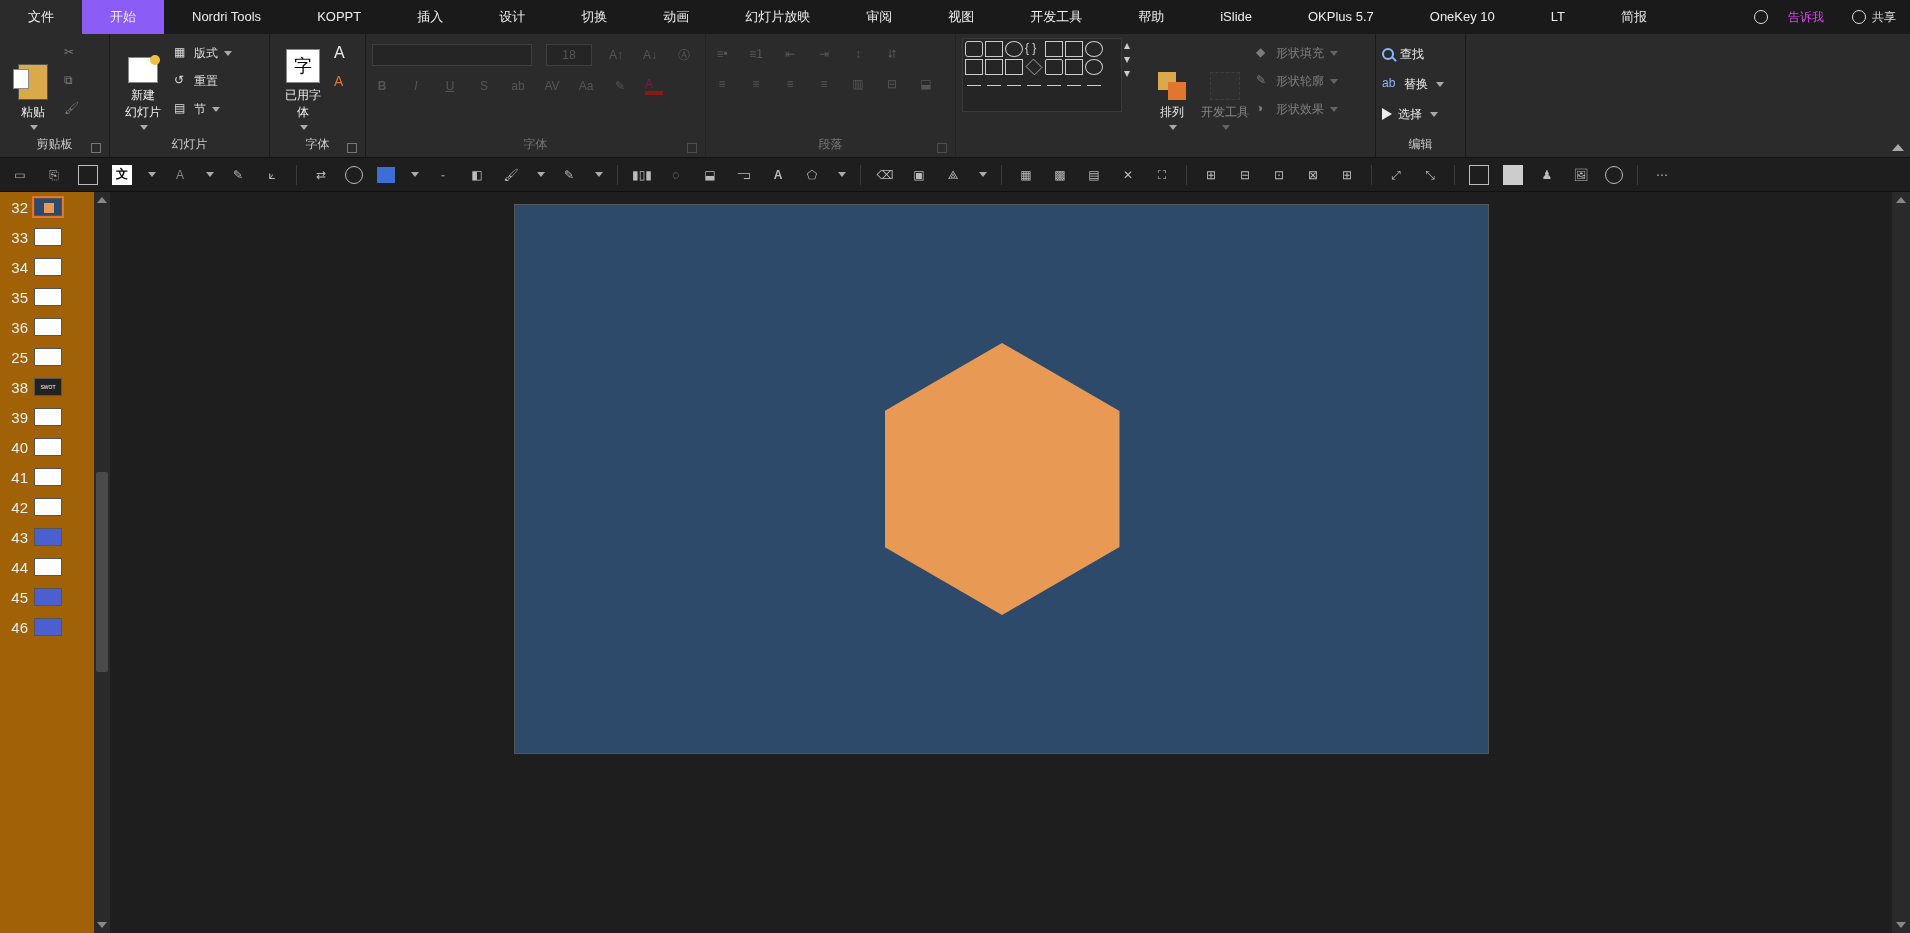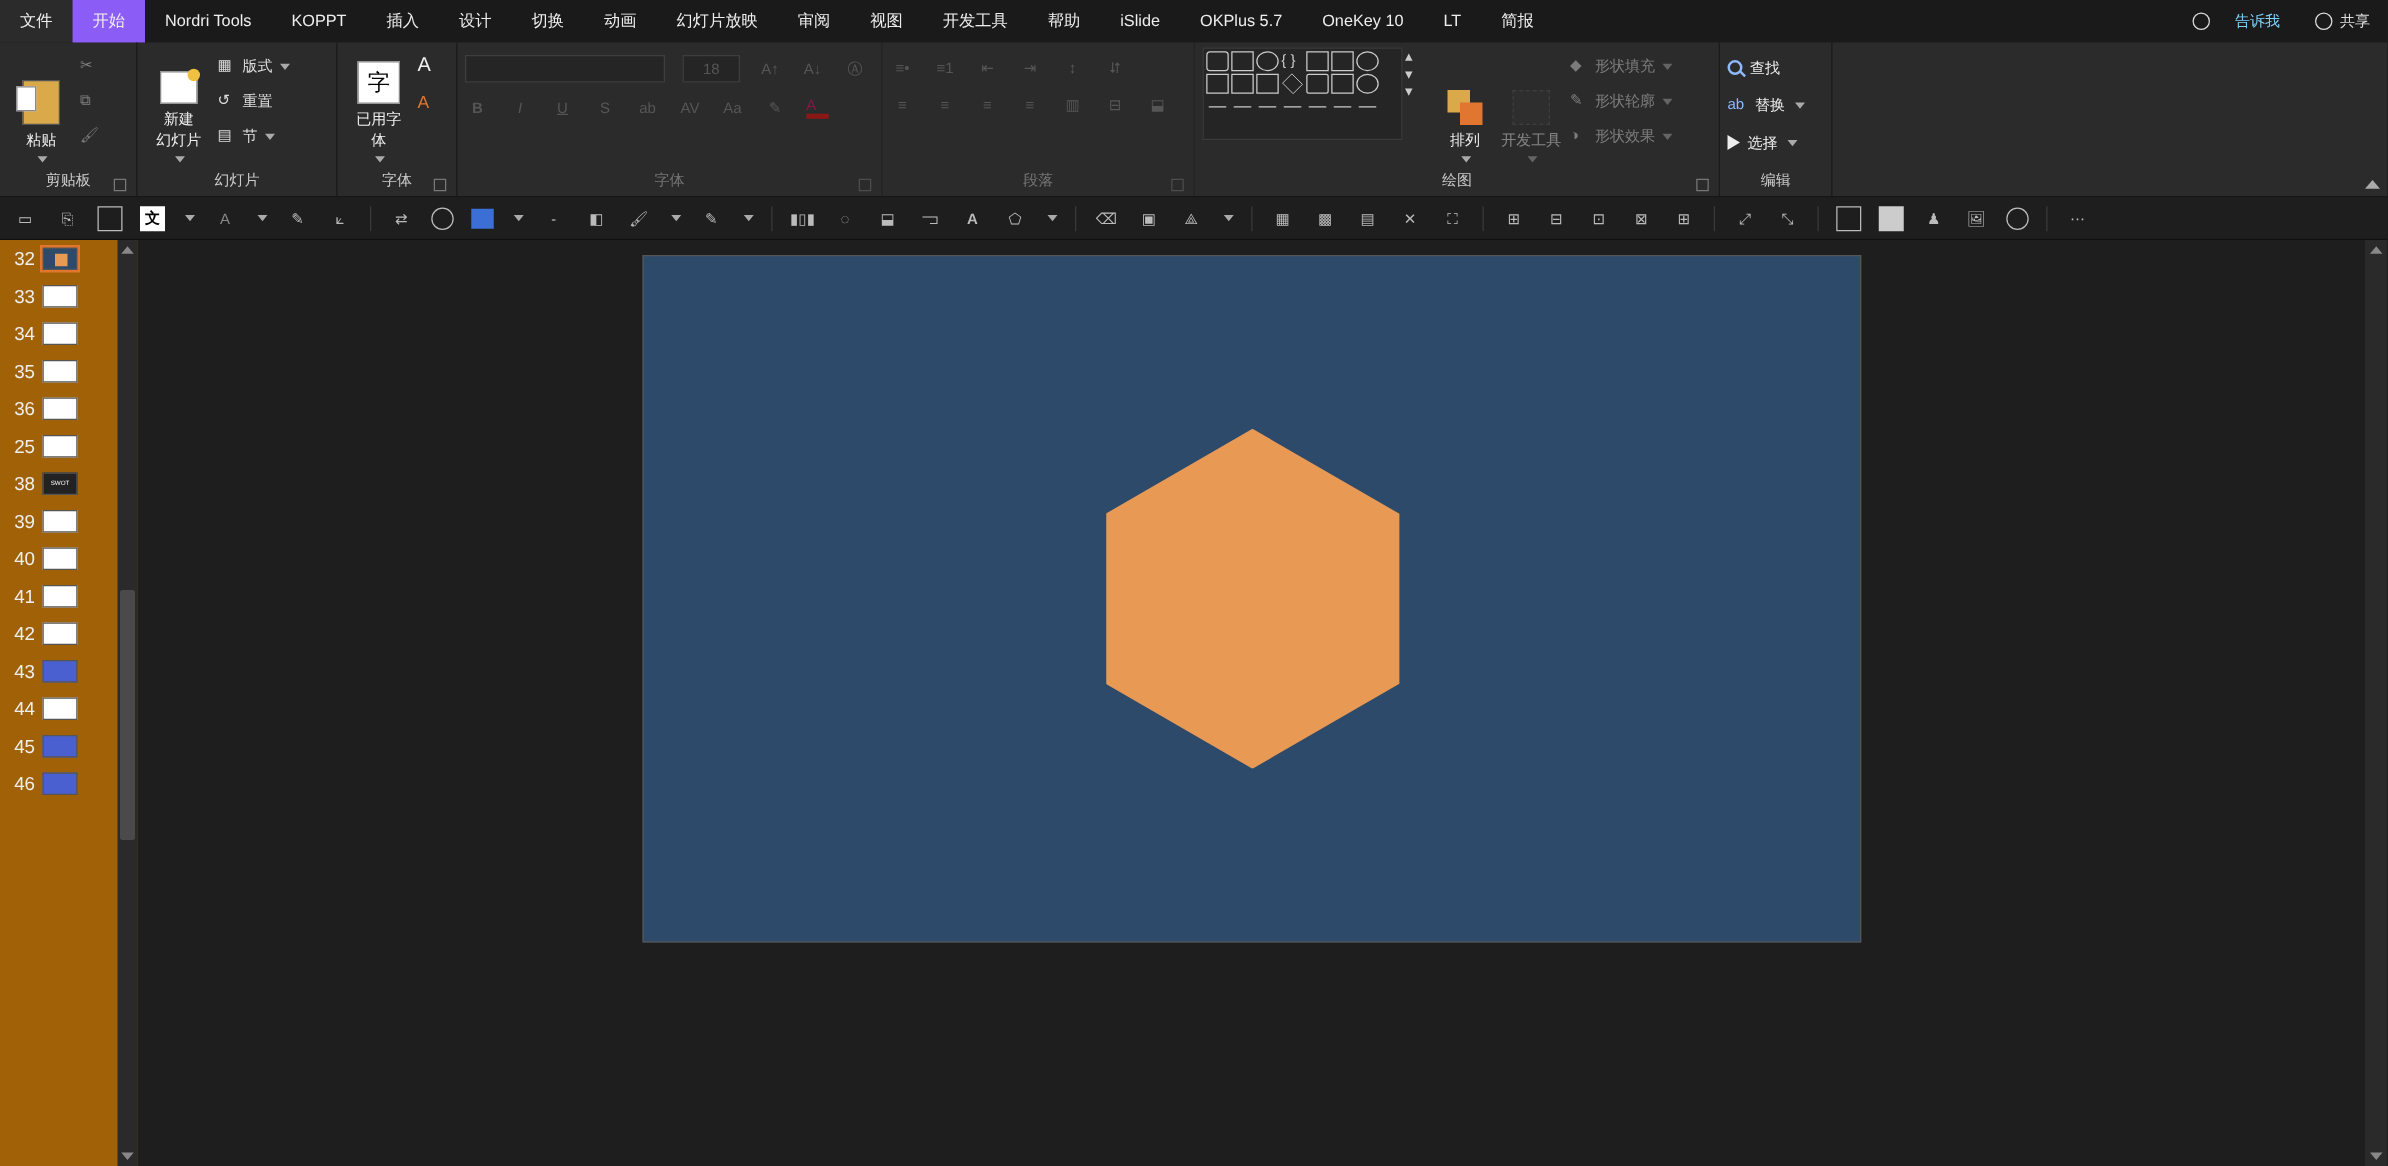--- a/index.html
+++ b/index.html
@@ -1,24 +1,24 @@
 <!DOCTYPE html>
 <html><head>
 <meta charset="utf-8">
 <style>
 * { margin:0; padding:0; box-sizing:border-box; font-family:"Microsoft YaHei",sans-serif; user-select:none; }
 body { background:#1e1e1e; color:#ccc; width:1910px; height:933px; overflow:hidden; font-size:12px; }
 
 
 .tabs { display:flex; align-items:center; height:34px; background:#1a1a1a; }
-.tab { padding:0 16px; height:34px; line-height:34px; font-size:13px; color:#eee; cursor:pointer; }
+.tab { padding:0 28px; height:34px; line-height:34px; font-size:13px; color:#eee; cursor:pointer; }
 .tab.file { background:#2b2b2b; }
 .tab.active { background:#8b5cf6; }
 .tabs .spacer { flex:1; }
-.tell { display:flex; align-items:center; gap:20px; padding:0 14px; color:#7dd3fc; }
+.tell { display:flex; align-items:center; gap:20px; padding:0 14px; color:#d946ef; }
 .tell .bulb { width:14px;height:14px;border:1.5px solid #ddd;border-radius:50%; position:relative;}
 .share { display:flex; align-items:center; gap:6px; padding:0 14px; color:#ddd;}
 .share .ic { width:14px;height:14px;border:1.5px solid #ddd;border-radius:50%; }
 
 
 .ribbon { display:flex; height:124px; background:#2b2b2b; border-bottom:1px solid #111;}
 .group { display:flex; flex-direction:column; border-right:1px solid #1a1a1a; padding:4px 6px 0 6px; }
 .group .body { flex:1; display:flex; align-items:flex-start; gap:4px; }
 .group .label { text-align:center; font-size:12px; color:#ccc; padding:2px 0 4px; position:relative;}
 .group .label .dlg { position:absolute; right:2px; bottom:4px; width:10px;height:10px;border:1px solid #777; }
@@ -324,21 +324,20 @@
             <span>形状轮廓</span>
             <span class="caret"></span>
           </div>
         <div class="row">
             <span class="ic16">◑</span>
             <span>形状效果</span>
             <span class="caret"></span>
           </div>
       </div>
     </div>
-    <div class="label"><span>绘图</span><span class="dlg"></span></div>
   </div>
 
   <div class="group" style="width:90px">
     <div class="body">
       <div class="smallstack" style="width:80px">
         <div class="editrow">
             <span class="find-ic"></span>
             <span>查找</span>
           </div>
         <div class="editrow">

